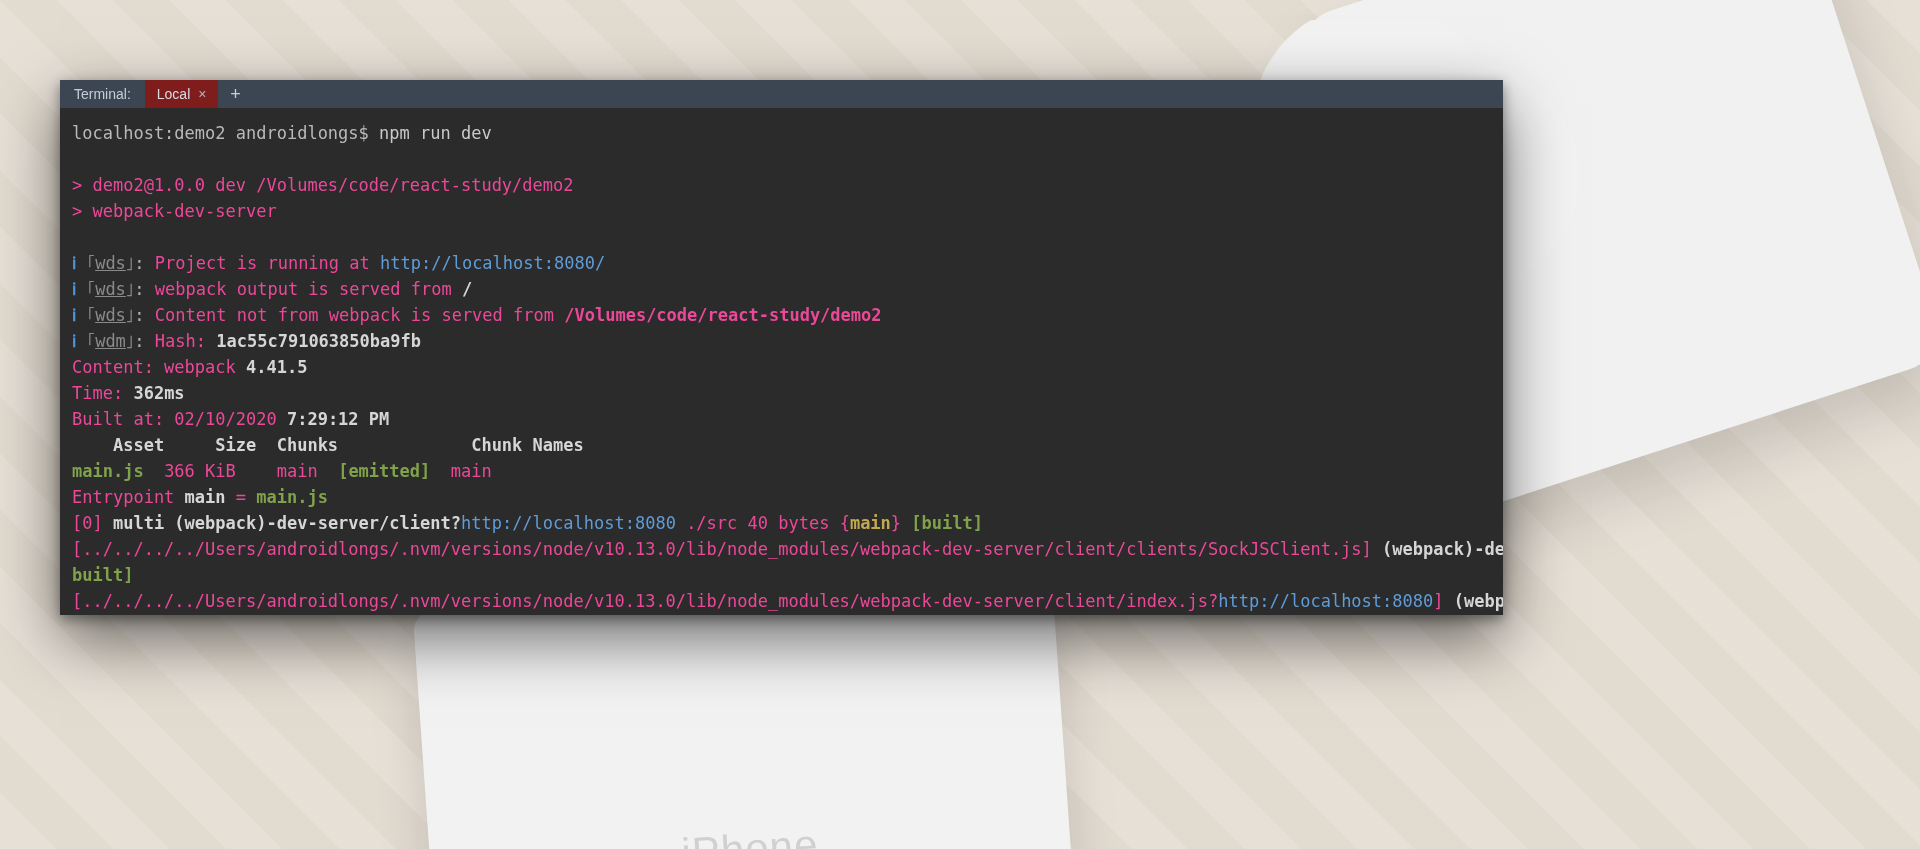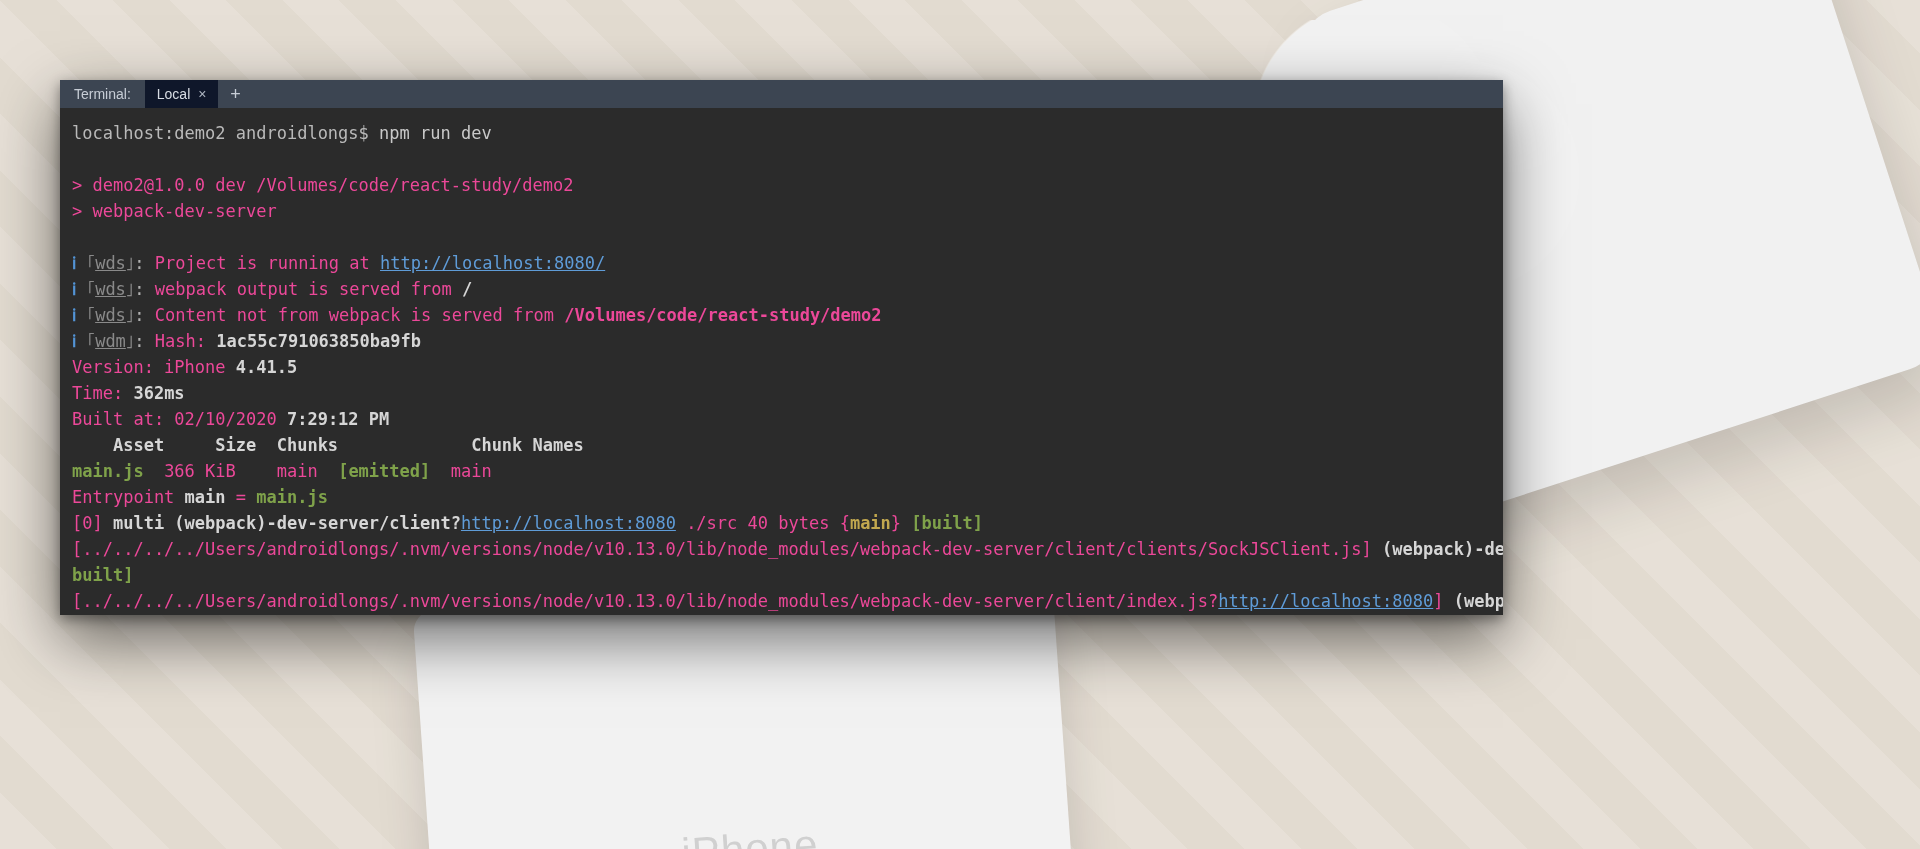--- a/index.html
+++ b/index.html
@@ -34,21 +34,21 @@
     display:flex;align-items:stretch;
     font-size:14px;color:#c7cdd6;
     user-select:none;
   }
   .tabbar .label{
     padding:8px 14px;display:flex;align-items:center;color:#c7cdd6;
   }
   .tabbar .tab{
     display:flex;align-items:center;gap:8px;
     padding:0 12px;
-    background:#0f172a;
+    background:#7f1d1d;
     color:#d8dde4;
     cursor:pointer;
   }
   .tabbar .close{
     font-size:14px;color:#aeb6c2;line-height:1;cursor:pointer;
   }
   .tabbar .add{
     width:34px;display:flex;align-items:center;justify-content:center;
     color:#c7cdd6;font-size:18px;cursor:pointer;
   }
@@ -60,21 +60,21 @@
     line-height:26px;
     color:#b0b0b0;
     white-space:pre;
     overflow:hidden;
   }
   .prompt{color:#b9b9b9;}
   .cmd{color:#c9c9c9;}
   .info-i{color:#5394d6;font-weight:bold;font-style:normal;}
   .wds{color:#8a8a8a;text-decoration:underline;}
   .colon{color:#b0b0b0;}
-  .link{color:#5f9cd8;text-decoration:underline;cursor:pointer;}
+  .link{color:#5f9cd8;cursor:pointer;}
   .linkb{color:#ec4899;font-weight:bold;}
   .bold{color:#d6d6d6;font-weight:bold;}
   .yellow{color:#c2a84f;font-weight:bold;}
   .greenb{color:#7fa24a;font-weight:bold;text-align:right;}
   .plain{color:#ec4899;}
   .dim{color:#8a8a8a;}
 </style>
 </head>
 <body>
 
@@ -101,21 +101,21 @@
 
   <div class="term-body"><span class="prompt">localhost:demo2 androidlongs$ </span><span class="cmd">npm run dev</span>
 
 <span class="plain">&gt; demo2@1.0.0 dev /Volumes/code/react-study/demo2</span>
 <span class="plain">&gt; webpack-dev-server</span>
 
 <span class="info-i">ℹ</span><span class="dim"> ｢</span><span class="wds">wds</span><span class="dim">｣</span><span class="colon">: </span><span class="plain">Project is running at </span><span class="link">http://localhost:8080/</span>
 <span class="info-i">ℹ</span><span class="dim"> ｢</span><span class="wds">wds</span><span class="dim">｣</span><span class="colon">: </span><span class="plain">webpack output is served from </span><span class="bold">/</span>
 <span class="info-i">ℹ</span><span class="dim"> ｢</span><span class="wds">wds</span><span class="dim">｣</span><span class="colon">: </span><span class="plain">Content not from webpack is served from </span><span class="linkb">/Volumes/code/react-study/demo2</span>
 <span class="info-i">ℹ</span><span class="dim"> ｢</span><span class="wds">wdm</span><span class="dim">｣</span><span class="colon">: </span><span class="plain">Hash: </span><span class="bold">1ac55c791063850ba9fb</span>
-<span class="plain">Version: iPhone </span><span class="bold">4.41.5</span>
+<span class="plain">Content: webpack </span><span class="bold">4.41.5</span>
 <span class="plain">Time: </span><span class="bold">362ms</span>
 <span class="plain">Built at: 02/10/2020 </span><span class="bold">7:29:12 PM</span>
 <span class="bold">    Asset     Size  Chunks             Chunk Names</span>
 <span class="greenb">main.js</span><span class="plain">  366 KiB    </span><span class="plain">main</span><span class="greenb">  [emitted]  </span><span class="plain">main</span>
 <span class="plain">Entrypoint </span><span class="bold">main</span><span class="plain"> = </span><span class="greenb">main.js</span>
 <span class="plain">[0] </span><span class="bold">multi (webpack)-dev-server/client?</span><span class="link">http://localhost:8080</span><span class="plain"> ./src 40 bytes {</span><span class="yellow">main</span><span class="plain">} </span><span class="greenb">[built]</span>
 <span class="plain">[../../../../Users/androidlongs/.nvm/versions/node/v10.13.0/lib/node_modules/webpack-dev-server/client/clients/SockJSClient.js] </span><span class="bold">(webpack)-dev-server/cli</span>
 <span class="greenb">built]</span>
 <span class="plain">[../../../../Users/androidlongs/.nvm/versions/node/v10.13.0/lib/node_modules/webpack-dev-server/client/index.js?</span><span class="link">http://localhost:8080</span><span class="plain">] </span><span class="bold">(webpack)-dev-ser</span>
 </div>

